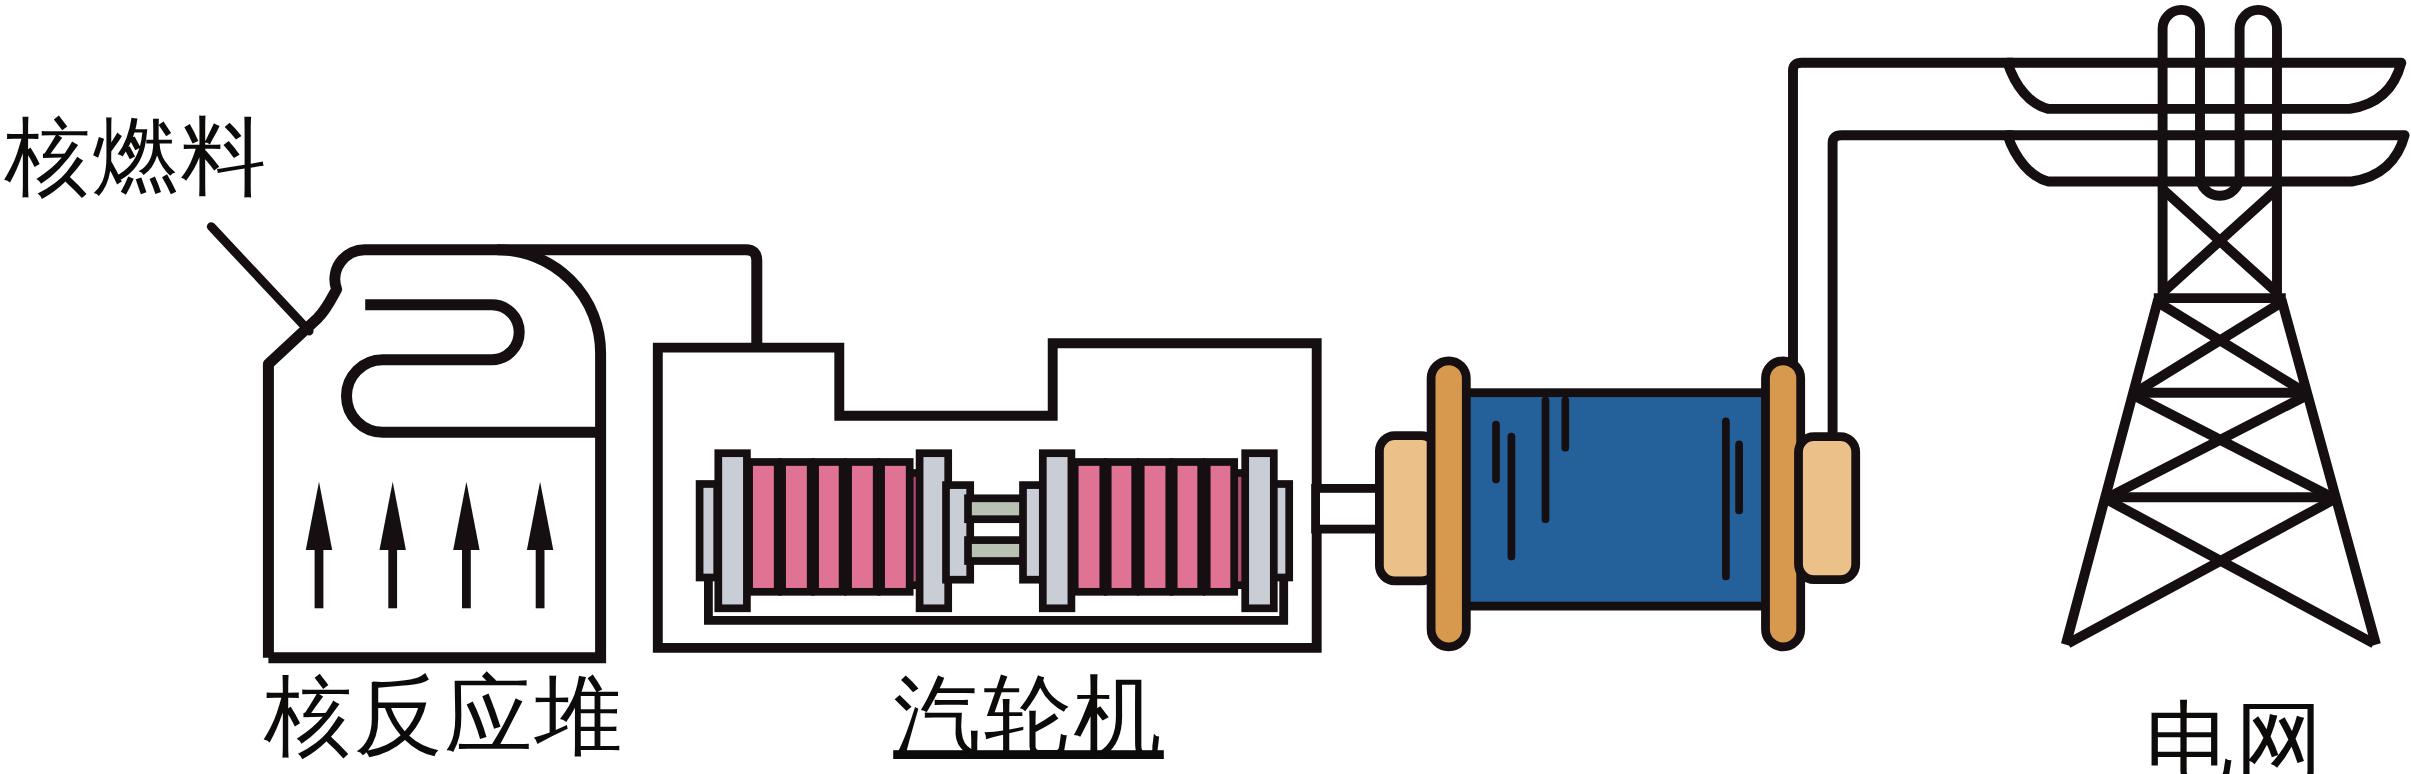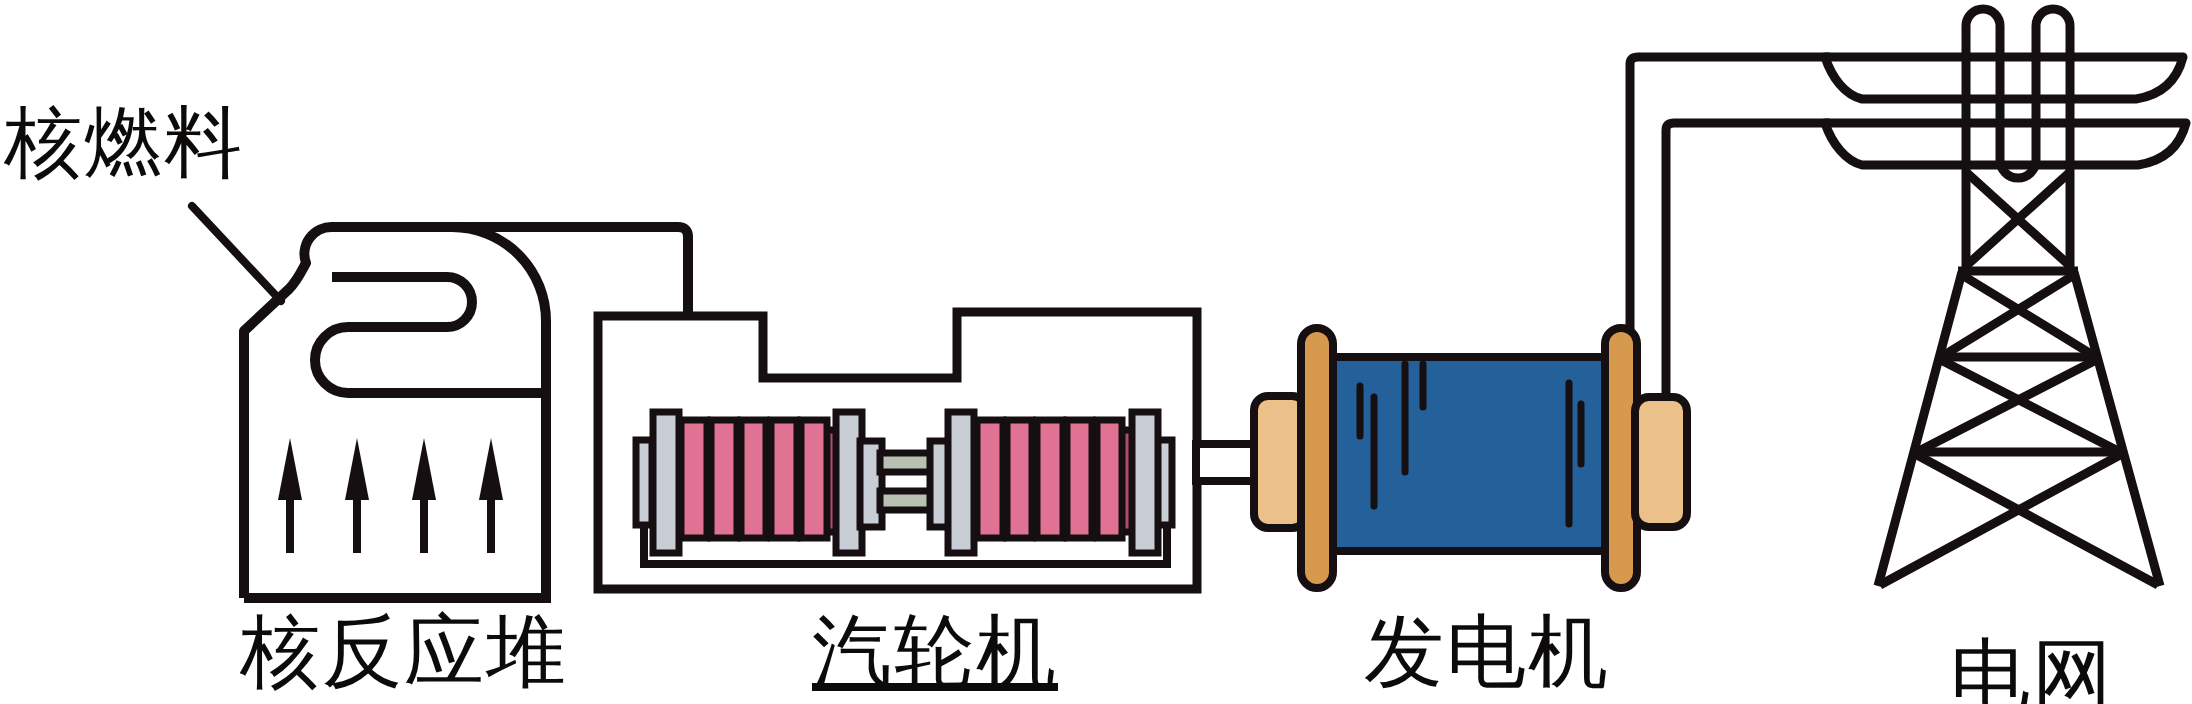--- a/index.html
+++ b/index.html
@@ -125,15 +125,14 @@
       <path class="ln9" d="M 1941,357 H 2096"></path>
       <path class="ln9" d="M 1941,360 L 2120,452 M 2096,360 L 1917,452"></path>
       <path class="ln9" d="M 1917,452 H 2120"></path>
       <path class="ln9" d="M 1917,455 L 2158,585 M 2120,455 L 1880,585"></path>
     </g>
   </svg>
 
   <div class="diagram-label lbl-fuel">核燃料</div>
   <div class="diagram-label lbl-reactor">核反应堆</div>
   <div class="diagram-label lbl-turbine">汽轮机</div>
-  <div class="diagram-label lbl-generator">发电机</div>
   <div class="diagram-label lbl-grid">电网</div>
 </div>
 
 </body></html>

